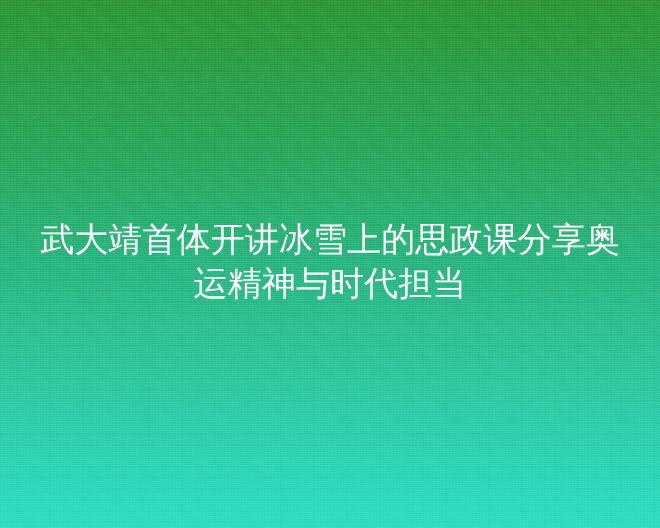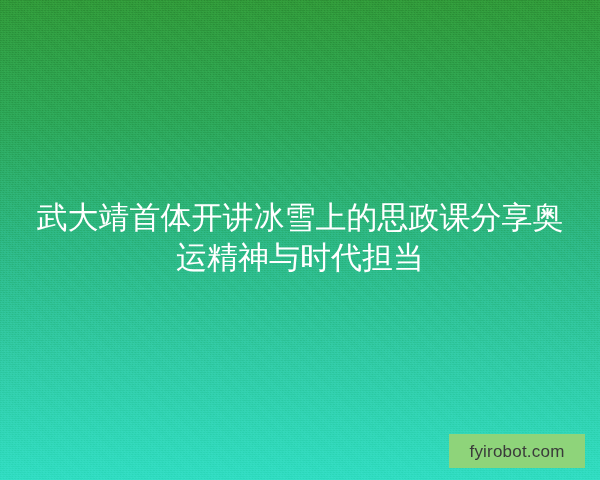--- a/index.html
+++ b/index.html
@@ -75,17 +75,14 @@
 </style>
 </head>
 <body>
 
 <div id="card">
 
   <div id="noise"></div>
 
   <div id="headline">武大靖首体开讲冰雪上的思政课分享奥运精神与时代担当</div>
 
-  <div id="watermark-badge">
-    <span id="watermark-text">fyirobot.com</span>
-  </div>
 
 </div>
 
 </body></html>

